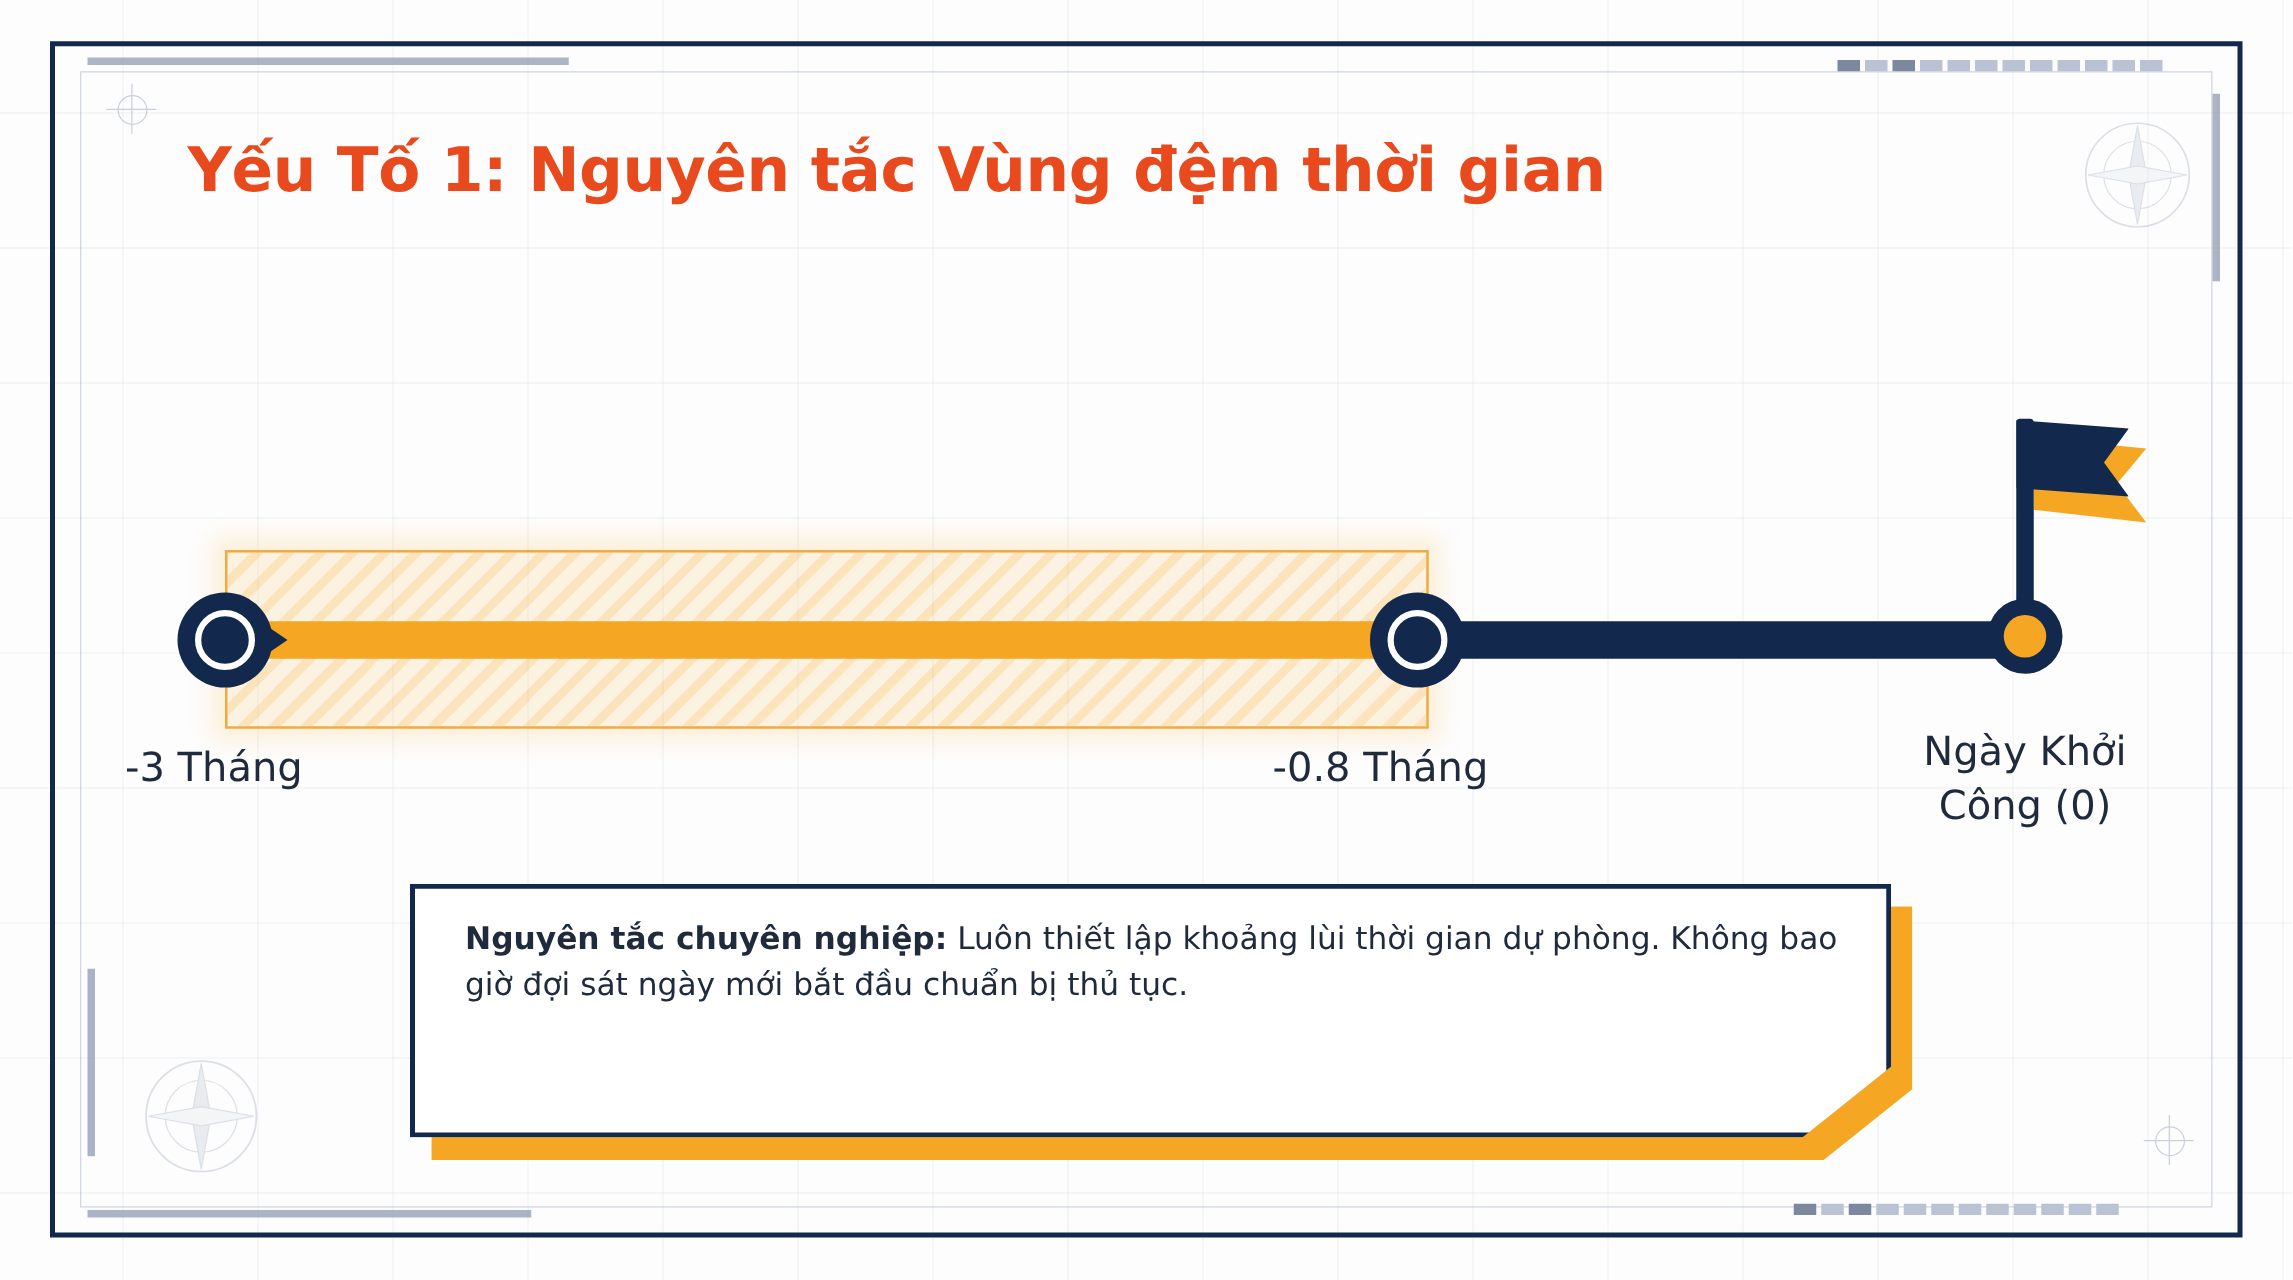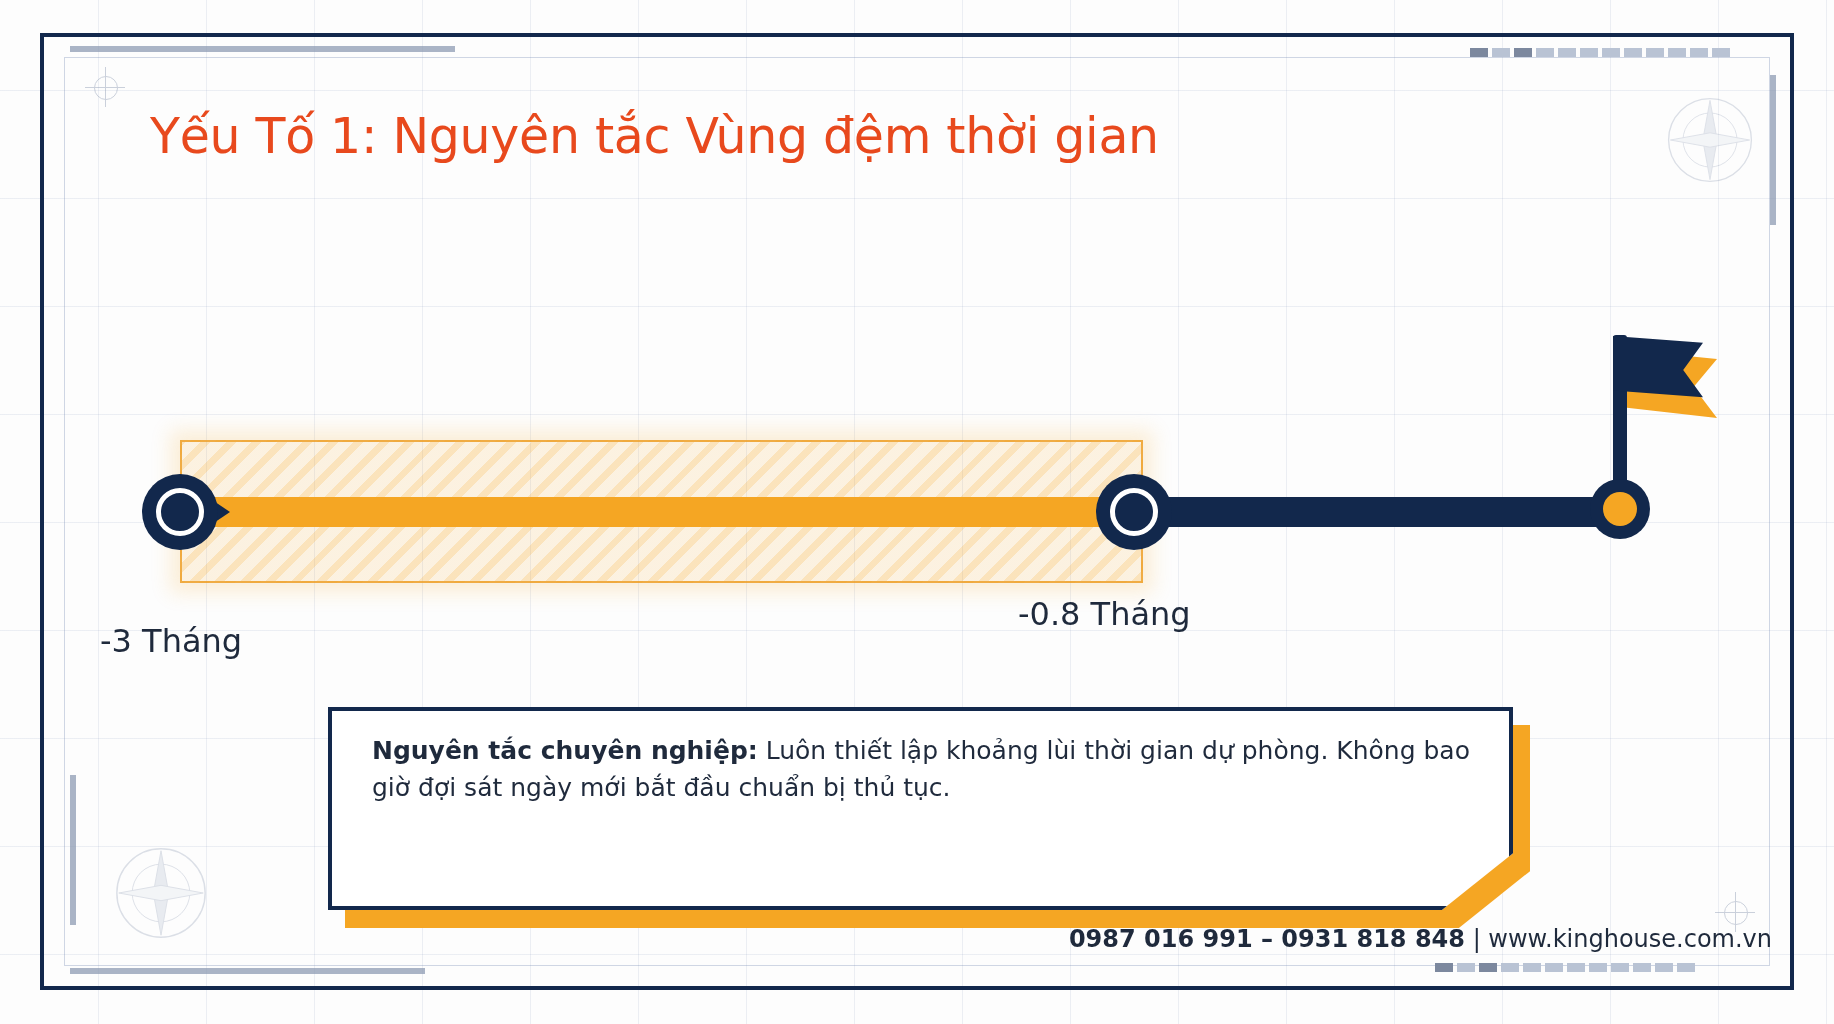--- a/index.html
+++ b/index.html
@@ -95,21 +95,21 @@
   .compass {
     position: absolute;
     opacity: 0.30;
   }
 
   .title {
     position: absolute;
     left: 150px;
     top: 108px;
     font-size: 49px;
-    font-weight: normal;
+    font-weight: bold;
     color: #e8491d;
     letter-spacing: -0.3px;
     white-space: nowrap;
   }
 
   .subtitle {
     position: absolute;
     left: 196px;
     top: 285px;
     font-size: 38px;
@@ -228,21 +228,21 @@
     border-radius: 50%;
     background: #f5a623;
   }
 
   .tl-label {
     position: absolute;
     font-size: 32px;
     color: #1f2a3c;
     white-space: nowrap;
   }
-  .label-start { left: 100px; top: 622px; }
+  .label-start { left: 100px; top: 595px; }
   .label-mid   { left: 1018px; top: 595px; }
   .label-end   {
     left: 1500px;
     top: 580px;
     width: 240px;
     text-align: center;
     white-space: pre-line;
     line-height: 1.35;
   }
 
@@ -369,21 +369,22 @@
 
     <div class="flag-orange"></div>
     <div class="flag-pole"></div>
     <div class="flag-navy"></div>
     <div class="node-end">
         <div class="dot"></div>
       </div>
 
     <div class="tl-label label-start">-3 Tháng</div>
     <div class="tl-label label-mid">-0.8 Tháng</div>
+    <div class="tl-label label-end">Ngày Khởi
+Công (0)</div>
   </div>
 
   <div class="callout-shadow"></div>
   <div class="callout"></div>
   <div class="callout-text"><b>Nguyên tắc chuyên nghiệp:</b><span> Luôn thiết lập khoảng lùi thời gian dự phòng. Không bao giờ đợi sát ngày mới bắt đầu chuẩn bị thủ tục.</span></div>
 
-  <div class="footer"><b>0987 016 991 – 0931 818 848</b><span> | </span><span>www.kinghouse.com.vn</span></div>
 
 </div>
 
 </body></html>

